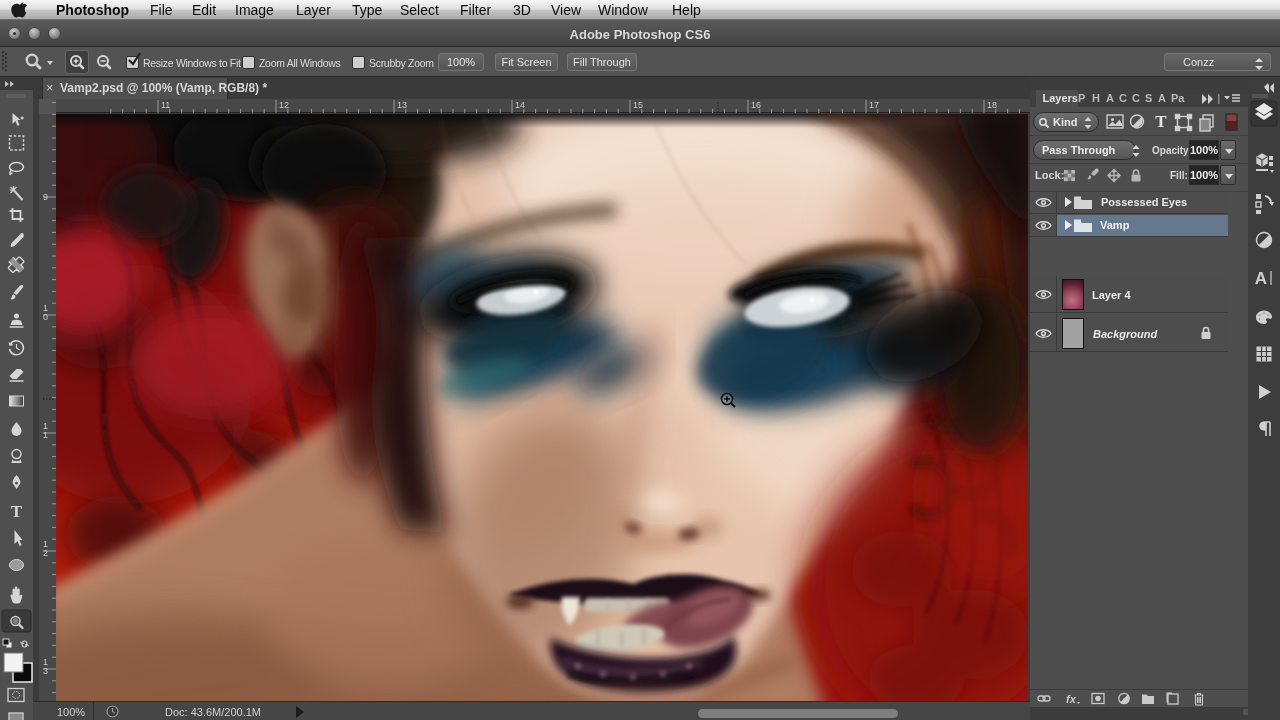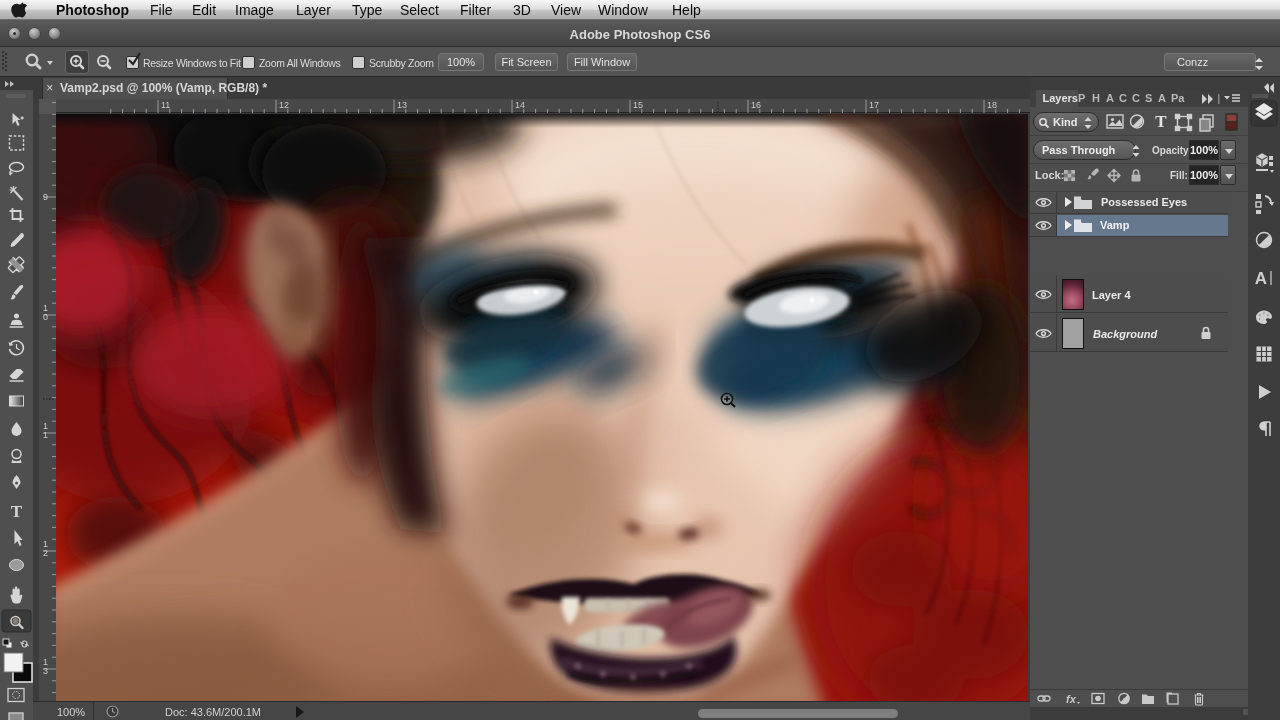--- a/index.html
+++ b/index.html
@@ -143,22 +143,22 @@
     <svg style="left:127px;top:5px;width:15px;height:15px;" viewBox="0 0 15 15">
       <path d="M2 8 L6 12 L13 1" fill="none" stroke="#222" stroke-width="2.2"></path>
     </svg>
     <span class="olabel" style="left:143px;">Resize Windows to Fit</span>
     <div class="chk" style="left:242px;"></div>
     <span class="olabel" style="left:259px;">Zoom All Windows</span>
     <div class="chk" style="left:352px;"></div>
     <span class="olabel" style="left:369px;">Scrubby Zoom</span>
     <div class="obtn" style="left:438px;width:46px;">100%</div>
     <div class="obtn" style="left:495px;width:63px;">Fit Screen</div>
-    <div class="obtn" style="left:567px;width:70px;">Fill Window</div>
-    <div class="obtn" style="left:1164px;width:92px;text-align:left;padding-left:12px;">Conzz</div>
+    <div class="obtn" style="left:567px;width:70px;">Fill Through</div>
+    <div class="obtn" style="left:1164px;width:107px;text-align:left;padding-left:18px;">Conzz</div>
     <svg style="left:1254px;top:11px;width:10px;height:12px;" viewBox="0 0 10 12">
       <path d="M5 0 L9 4 L1 4 Z" fill="#d8d8d8"></path>
         <path d="M5 12 L9 8 L1 8 Z" fill="#d8d8d8"></path>
     </svg>
   </div>
 
   <div class="abs" id="toolbar"></div>
   <div class="abs" id="toolhead"></div>
   <svg class="abs" style="left:0;top:77px;width:33px;height:643px;" viewBox="0 0 33 643">
     <g fill="none" stroke="#d5d5d5" stroke-width="1.5">

